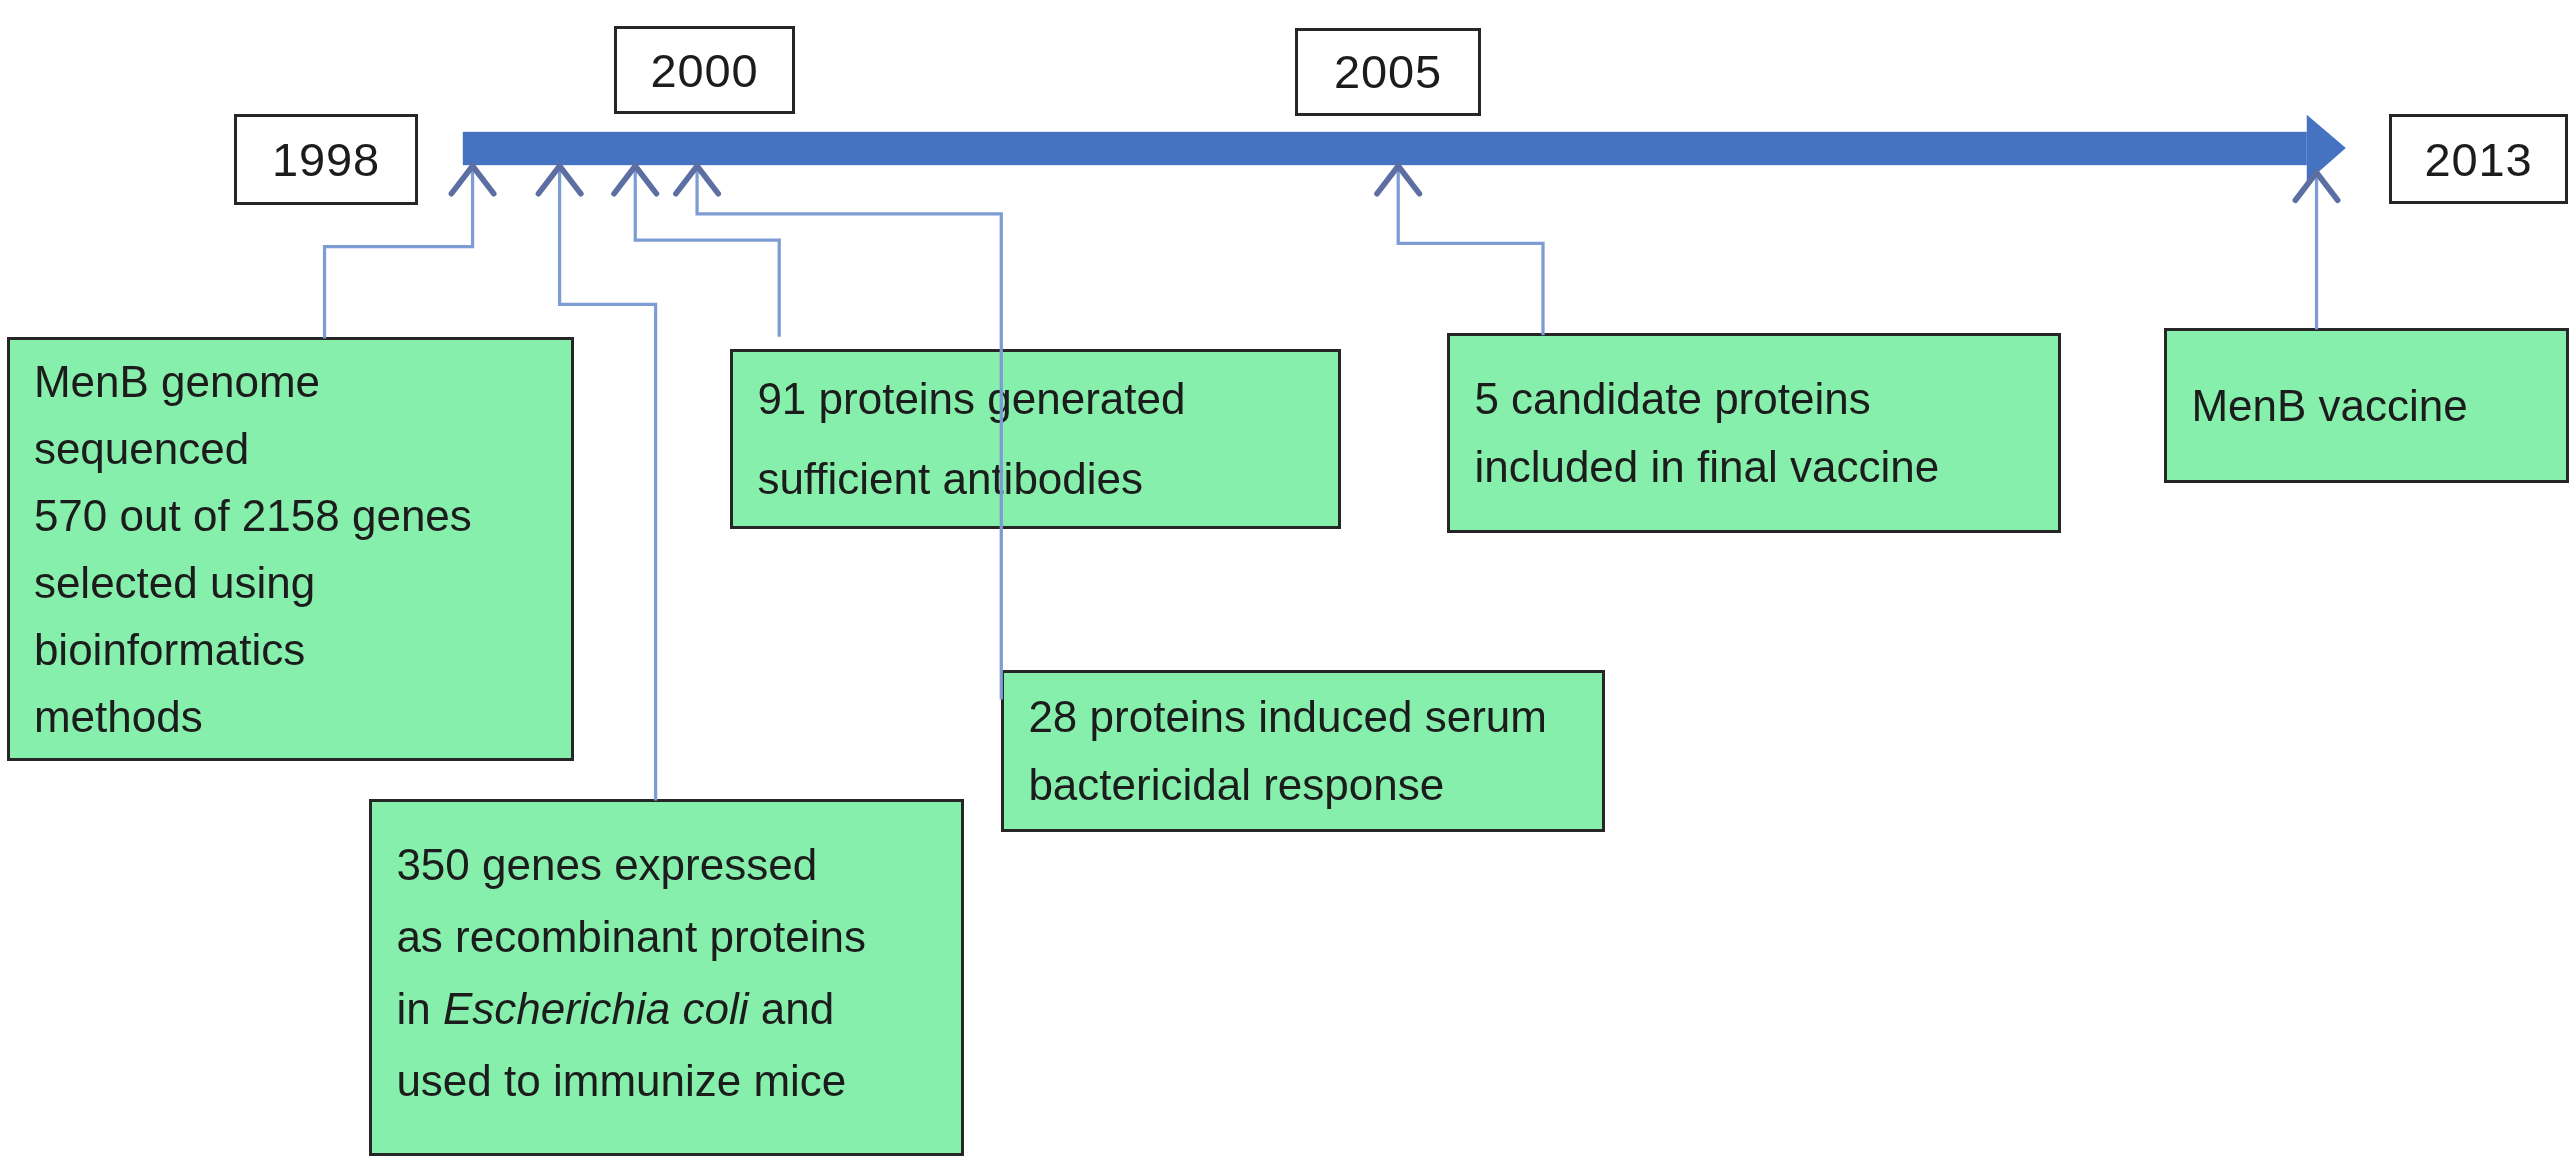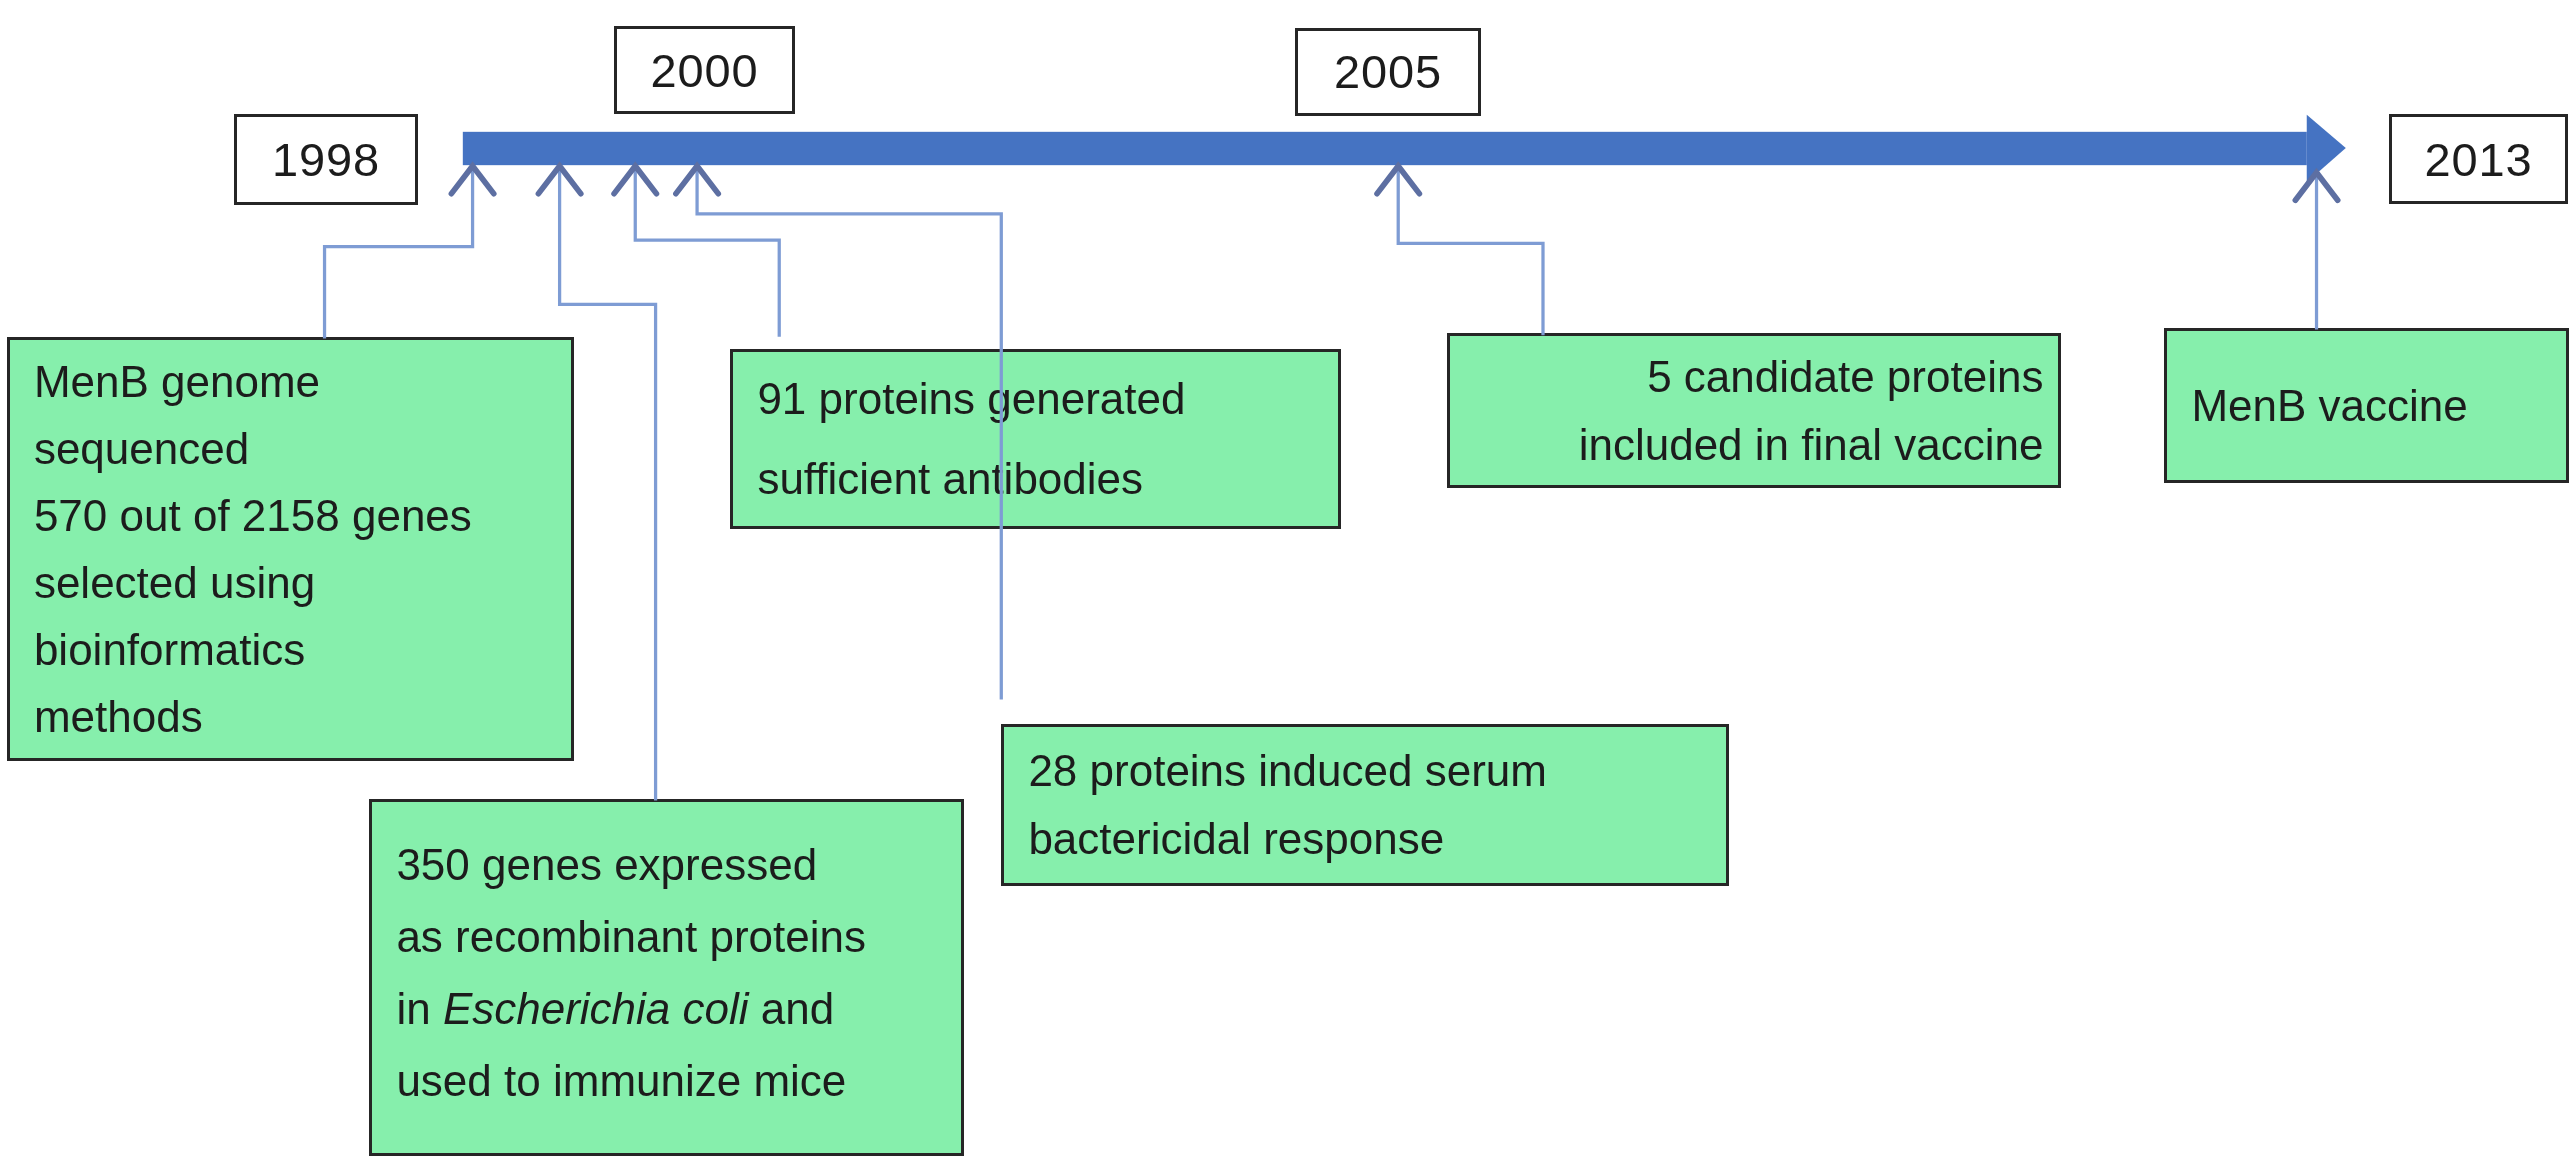--- a/index.html
+++ b/index.html
@@ -110,26 +110,26 @@
     <span class="event-line">as recombinant proteins</span>
     <span class="event-line"><span>in </span><span class="italic">Escherichia coli</span><span> and</span></span>
     <span class="event-line">used to immunize mice</span>
   </div>
 
   <div class="event-box vcenter" style="left:730px; top:349px; width:611px; height:180px;gap:12px;">
     <span class="event-line">91 proteins generated</span>
     <span class="event-line">sufficient antibodies</span>
   </div>
 
-  <div class="event-box vcenter" style="left:1001px; top:724px; width:728px; height:162px;">
+  <div class="event-box vcenter" style="left:1001px; top:670px; width:604px; height:162px;">
     <span class="event-line">28 proteins induced serum</span>
     <span class="event-line">bactericidal response</span>
   </div>
 
-  <div class="event-box vcenter" style="left:1447px; top:333px; width:614px; height:155px;align-items:flex-end;">
+  <div class="event-box vcenter" style="left:1447px; top:333px; width:614px; height:200px;">
     <span class="event-line">5 candidate proteins</span>
     <span class="event-line">included in final vaccine</span>
   </div>
 
   <div class="event-box vcenter" style="left:2164px; top:328px; width:405px; height:155px;">
     <span class="event-line">MenB vaccine</span>
   </div>
 
 </div>
 

